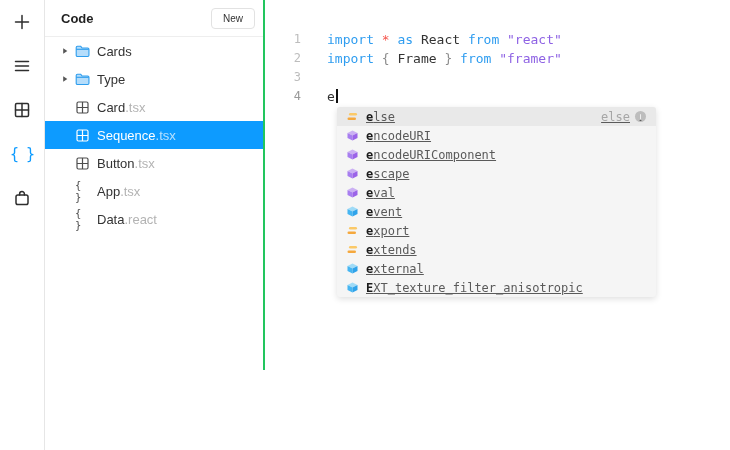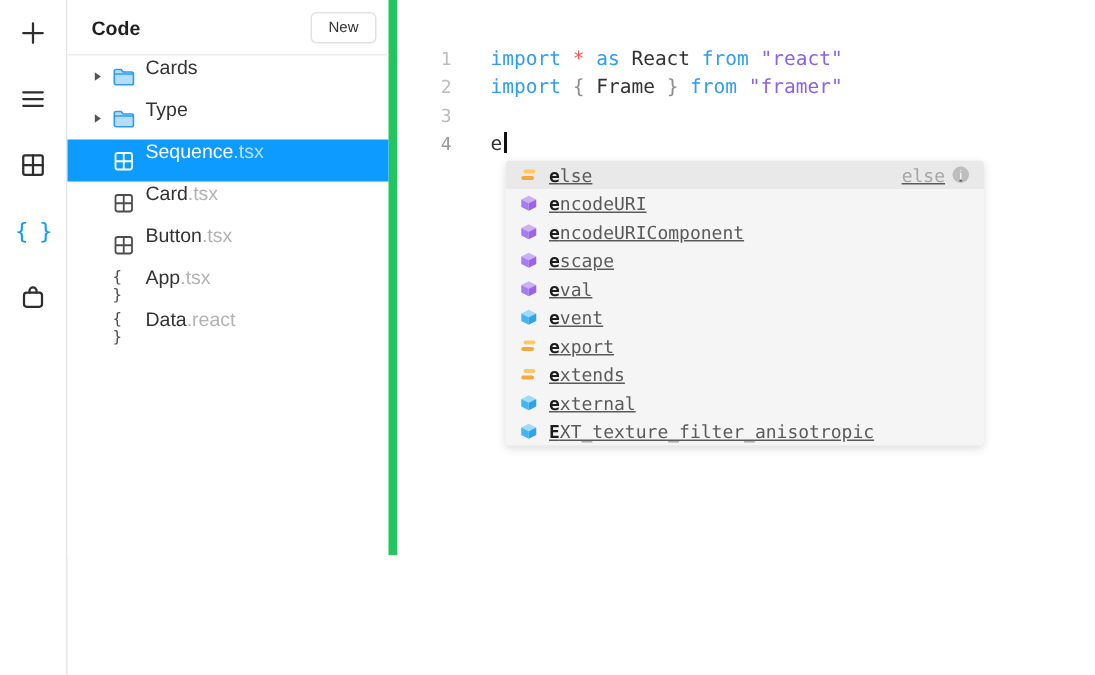--- a/index.html
+++ b/index.html
@@ -10,30 +10,30 @@
   
   .sidebar { width:45px; height:450px; border-right:1px solid #e6e6e6;
     display:flex; flex-direction:column; background:#fff; flex:none; }
   .sidebar-btn { width:44px; height:44px; display:flex; align-items:center;
     justify-content:center; background:none; border:none; cursor:pointer; }
   .sidebar-btn svg { display:block; }
   .braces-glyph { font-family:"DejaVu Sans Mono", monospace; font-size:15px;
     color:var(--accent-blue); letter-spacing:-1px; }
 
   
-  .filepanel { width:220px; height:370px; border-right:6px solid #22c55e;
+  .filepanel { width:220px; height:370px; border-right:2px solid #22c55e;
     background:#fff; flex:none; }
   .panel-header { height:37px; border-bottom:1px solid #eeeeee; display:flex;
     align-items:center; justify-content:space-between; padding:0 8px 0 16px; }
   .panel-title { font-size:13px; font-weight:bold; color:#1f1f1f; }
   .new-btn { border:1px solid #e2e2e2; border-radius:4px; background:#fff;
     font-family:"Liberation Sans", sans-serif; font-size:10px; color:#333;
     padding:4px 11px; cursor:pointer; }
 
-  .tree-row { height:28px; display:flex; padding-left:16px;
+  .tree-row { height:28px; display:flex; align-items:center; padding-left:16px;
     font-size:13px; color:#333; cursor:pointer; }
   .tree-row.selected { background:var(--accent-blue); color:#fff; }
   .caret { width:14px; display:flex; align-items:center; flex:none; }
   .tree-icon { width:15px; margin-right:7px; display:flex; align-items:center;
     justify-content:center; color:#4d4d4d; flex:none; }
   .tree-row.selected .tree-icon { color:#fff; }
   .tree-icon .file-braces { font-family:"DejaVu Sans Mono", monospace;
     font-size:10.5px; color:currentColor; letter-spacing:-1px; }
   .tree-label { white-space:nowrap; }
   .tree-ext { color:#b3b3b3; }
@@ -139,39 +139,39 @@
             </svg>
           </span>
           <span class="tree-icon">
             <svg width="15" height="13" viewBox="0 0 15 13">
               <path d="M1.2 2.6C1.2 1.9 1.75 1.3 2.45 1.3h3.3l1.35 1.7h5.6c.7 0 1.25.55 1.25 1.25v6c0 .7-.55 1.25-1.25 1.25H2.45c-.7 0-1.25-.55-1.25-1.25Z" fill="var(--folder-fill)" stroke="var(--folder-stroke)" stroke-width="1.1"></path>
               <path d="M1.2 4.3h12.55" stroke="var(--folder-stroke)" stroke-width="1.1"></path>
             </svg>
           </span>
           <span class="tree-label">Type<span class="tree-ext"></span></span>
         </div>
-        <div class="tree-row selected">
+        <div class="tree-row">
           <span class="caret"></span>
           <span class="tree-icon">
             <svg width="13" height="13" viewBox="0 0 13 13" fill="none" stroke="currentColor" stroke-width="1.2">
               <rect x="1" y="1" width="11" height="11" rx="1.5"></rect>
               <path d="M6.5 1V12M1 6.5H12"></path>
             </svg>
           </span>
-          <span class="tree-label">Sequence<span class="tree-ext">.tsx</span></span>
-        </div>
-        <div class="tree-row">
+          <span class="tree-label">Card<span class="tree-ext">.tsx</span></span>
+        </div>
+        <div class="tree-row selected">
           <span class="caret"></span>
           <span class="tree-icon">
             <svg width="13" height="13" viewBox="0 0 13 13" fill="none" stroke="currentColor" stroke-width="1.2">
               <rect x="1" y="1" width="11" height="11" rx="1.5"></rect>
               <path d="M6.5 1V12M1 6.5H12"></path>
             </svg>
           </span>
-          <span class="tree-label">Card<span class="tree-ext">.tsx</span></span>
+          <span class="tree-label">Sequence<span class="tree-ext">.tsx</span></span>
         </div>
         <div class="tree-row">
           <span class="caret"></span>
           <span class="tree-icon">
             <svg width="13" height="13" viewBox="0 0 13 13" fill="none" stroke="currentColor" stroke-width="1.2">
               <rect x="1" y="1" width="11" height="11" rx="1.5"></rect>
               <path d="M6.5 1V12M1 6.5H12"></path>
             </svg>
           </span>
           <span class="tree-label">Button<span class="tree-ext">.tsx</span></span>

